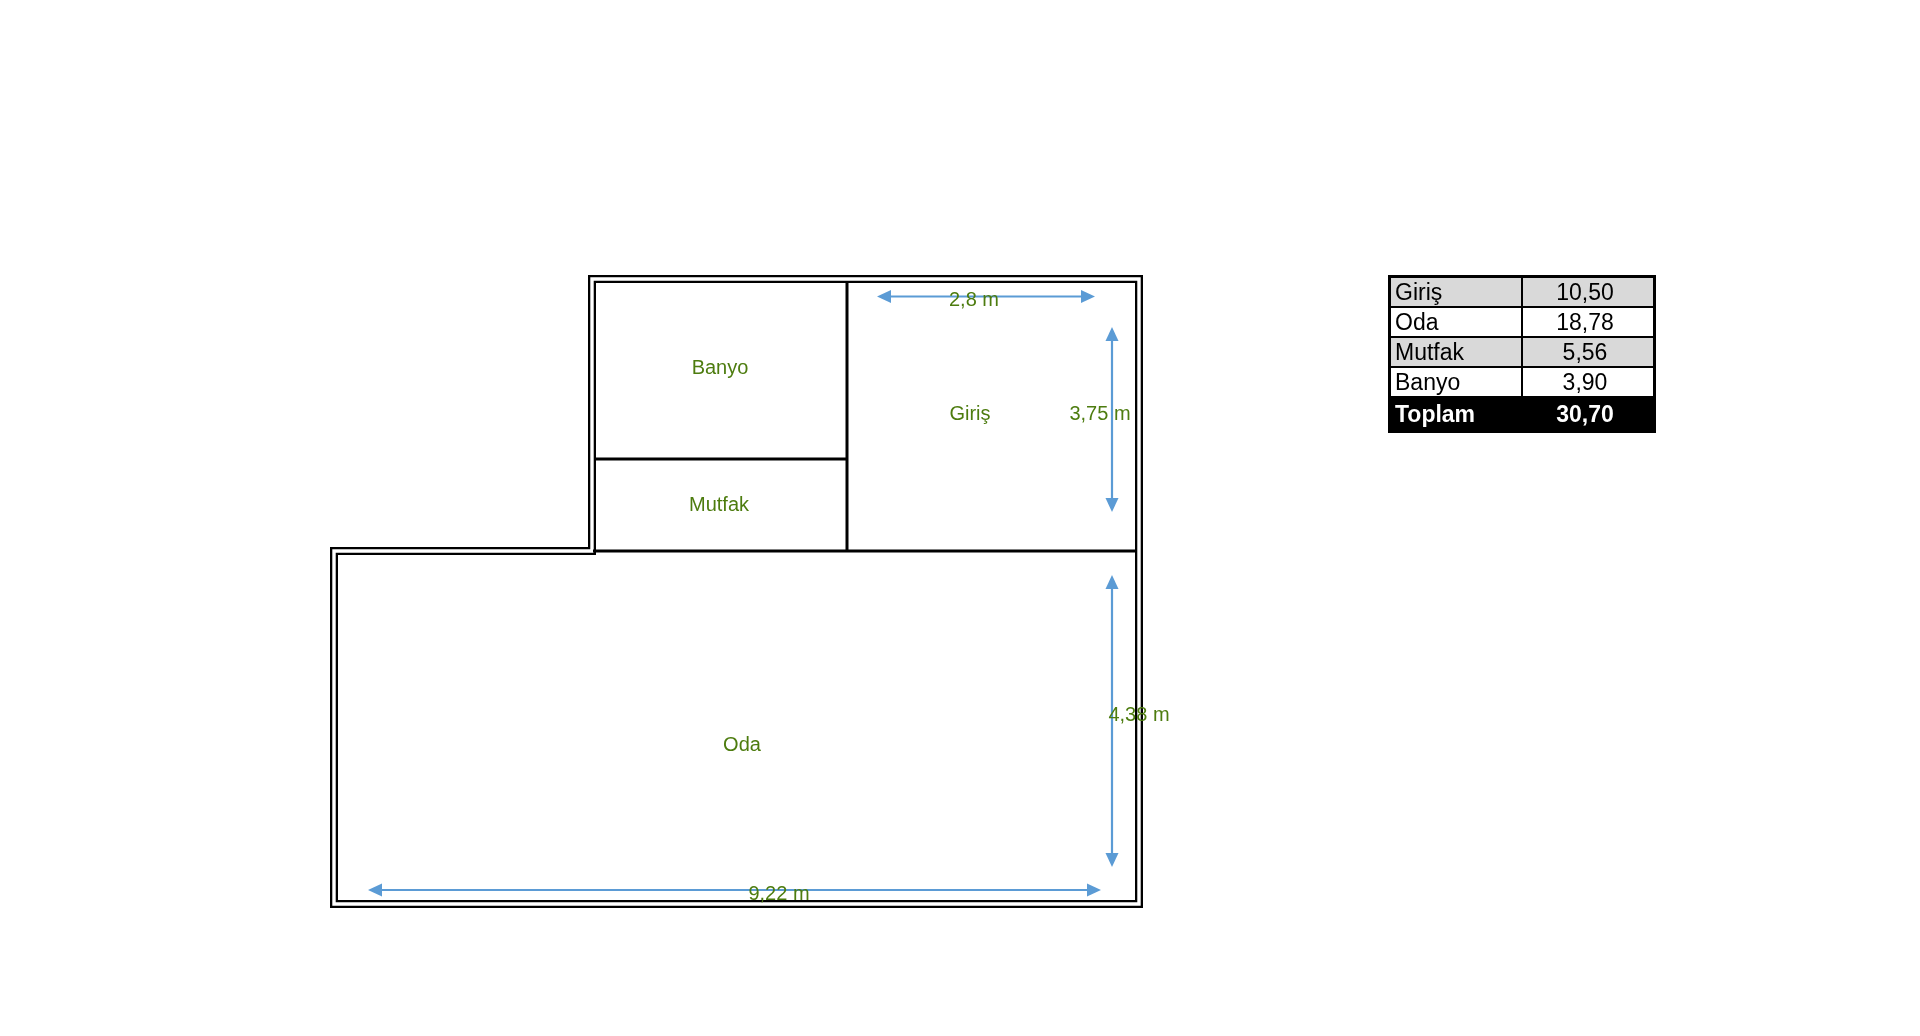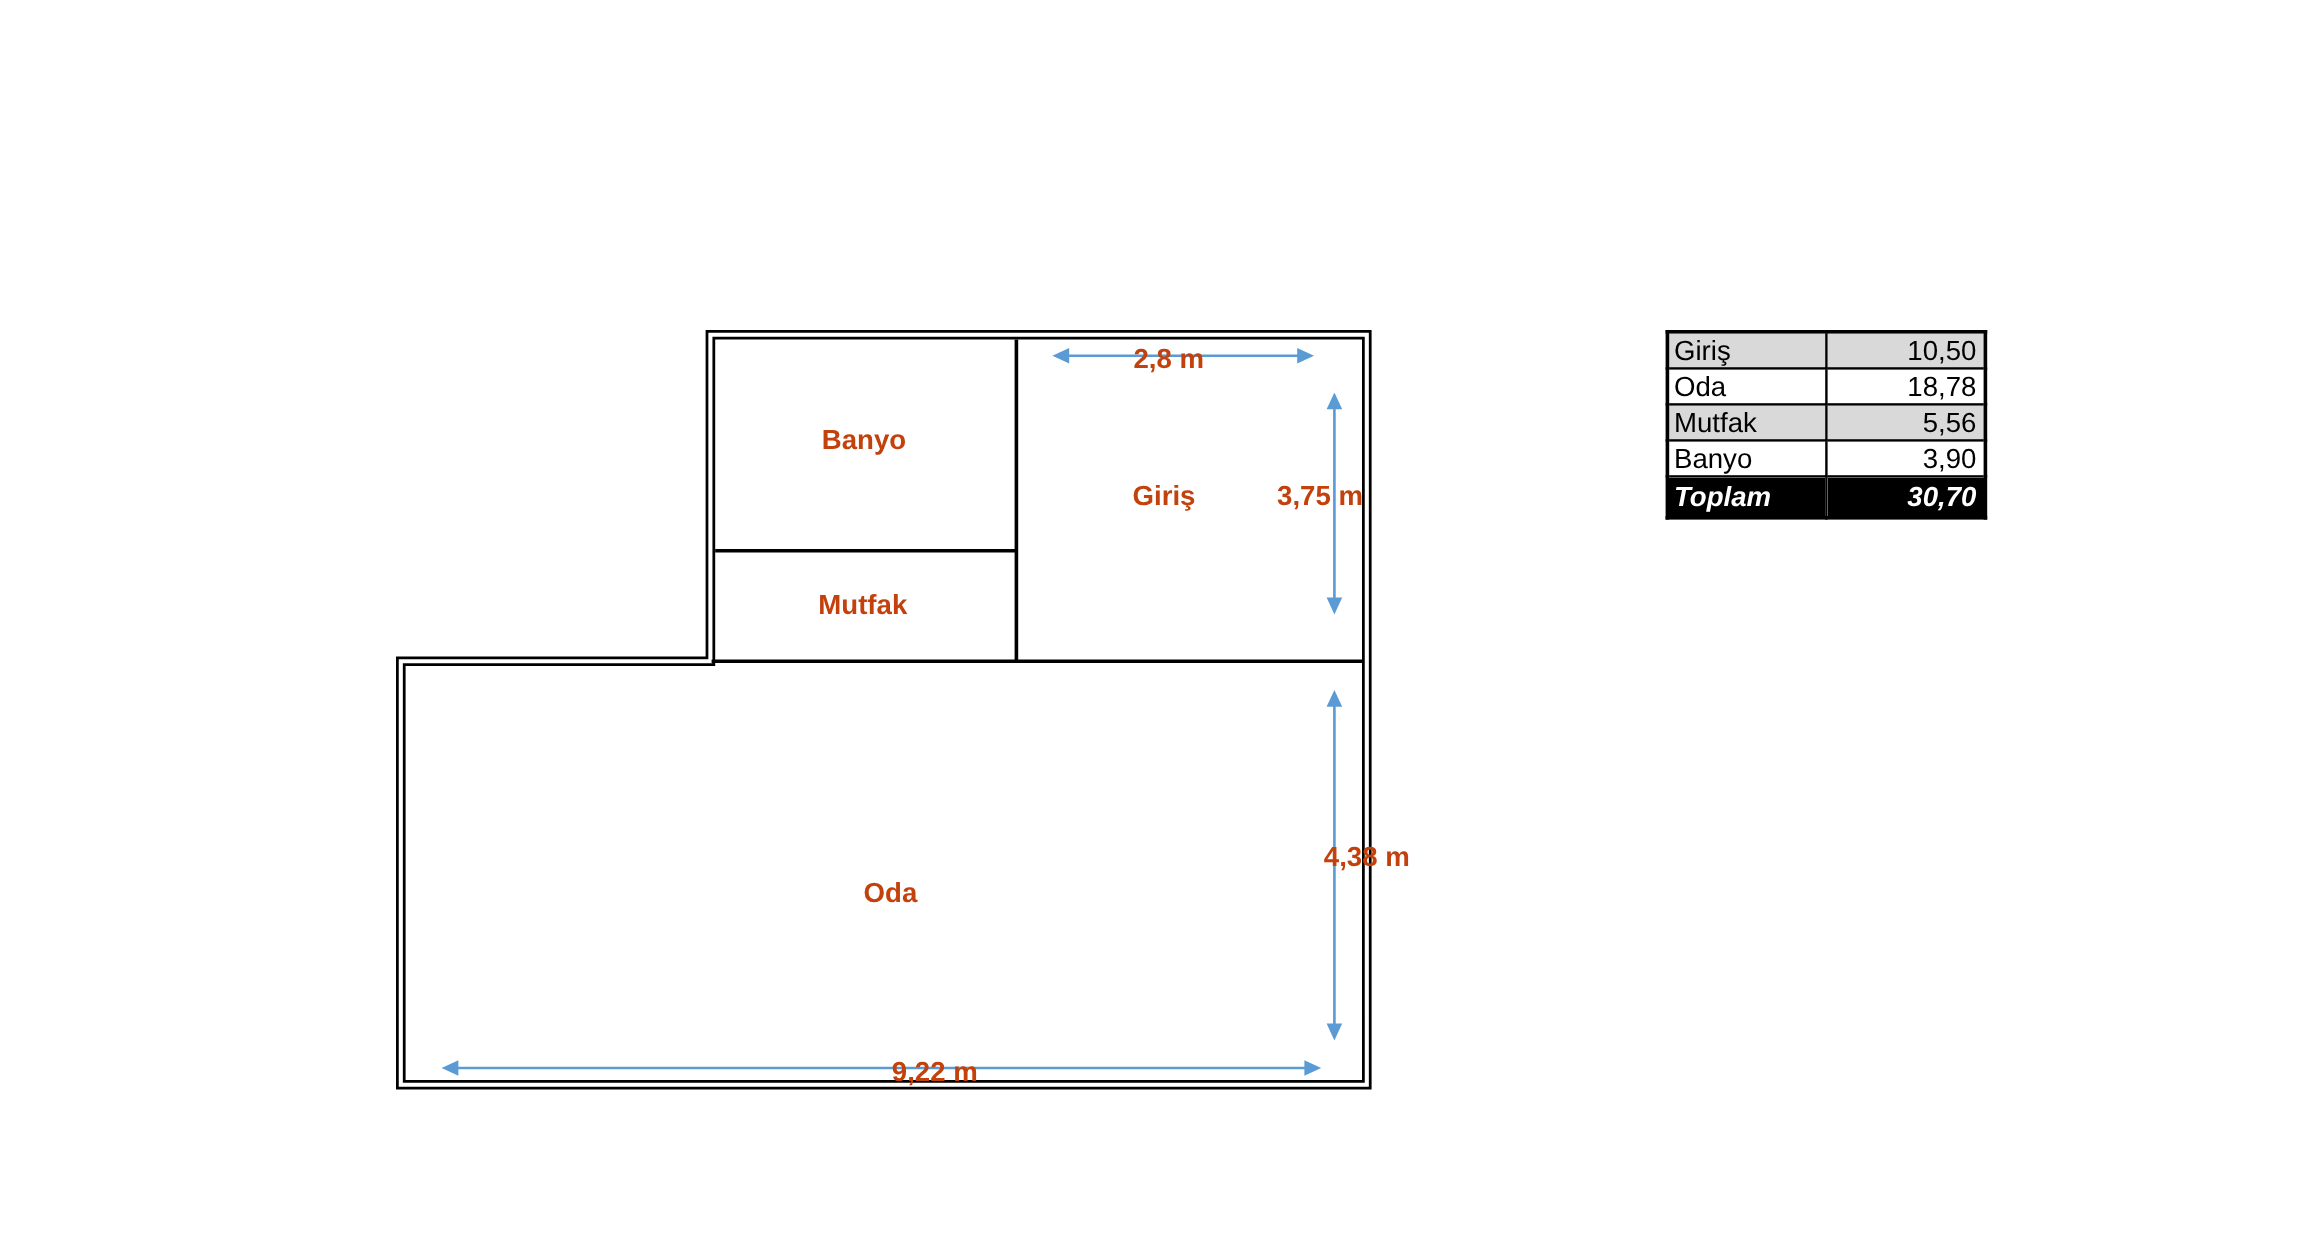--- a/index.html
+++ b/index.html
@@ -20,23 +20,23 @@
   .plan-svg {
     position: absolute;
     left: 0;
     top: 0;
     width: 1920px;
     height: 1036px;
   }
   .label {
     position: absolute;
     transform: translate(-50%, -50%);
-    font-weight: bold;
-    font-size: 23px;
-    color: #c2410c;
+    font-weight: normal;
+    font-size: 20px;
+    color: #4d7c0f;
     white-space: nowrap;
     line-height: 1;
   }
   
   .area-table {
     position: absolute;
     left: 1388px;
     top: 275px;
     border-collapse: collapse;
     border: 3px solid #000000;
@@ -50,31 +50,30 @@
     padding: 0;
     overflow: hidden;
   }
   .area-table td.name {
     width: 126px;
     text-align: left;
     padding-left: 4px;
   }
   .area-table td.value {
     width: 124px;
-    text-align: right;
+    text-align: center;
     padding-right: 6px;
   }
   .area-table tr.shaded td { background: #D9D9D9; }
   .area-table tr.plain td { background: #FFFFFF; }
   .area-table tr.total td {
     background: #000000;
     color: #FFFFFF;
     font-weight: bold;
     height: 32px;
-    font-style: italic;
   }
 </style>
 </head>
 <body>
 
 <div class="canvas">
 
   <svg class="plan-svg" viewBox="0 0 1920 1036">
 
     <g>

